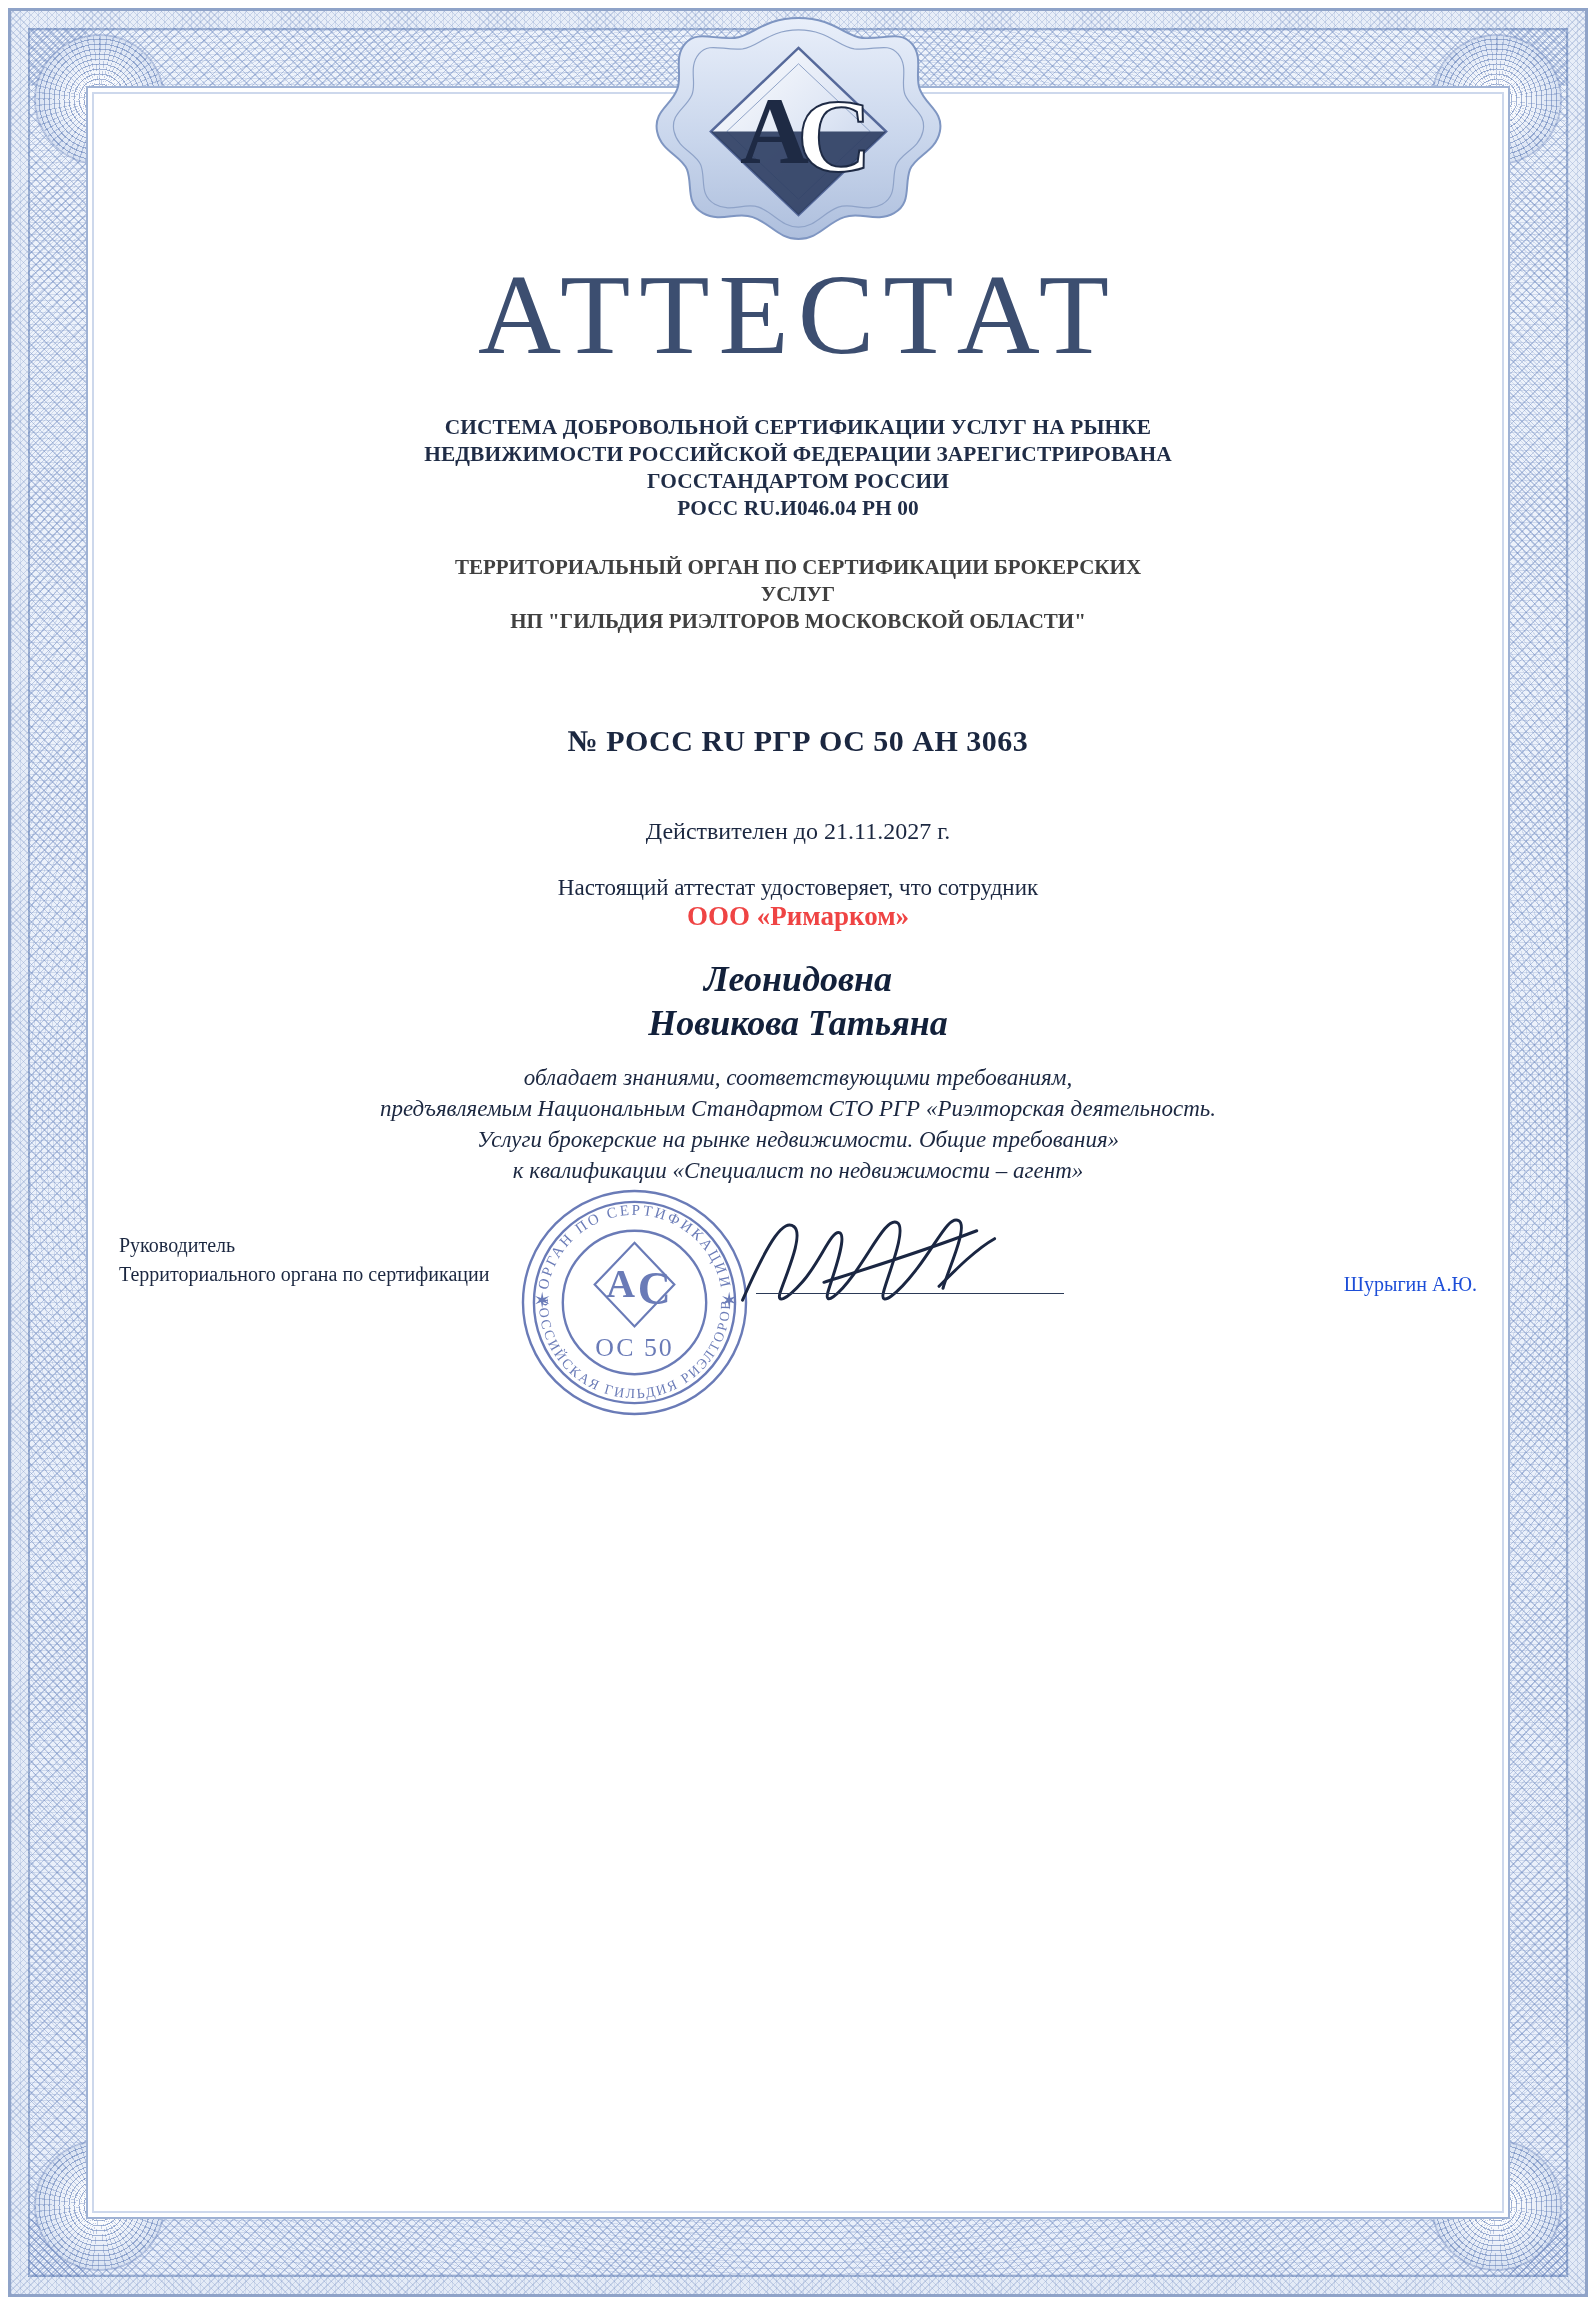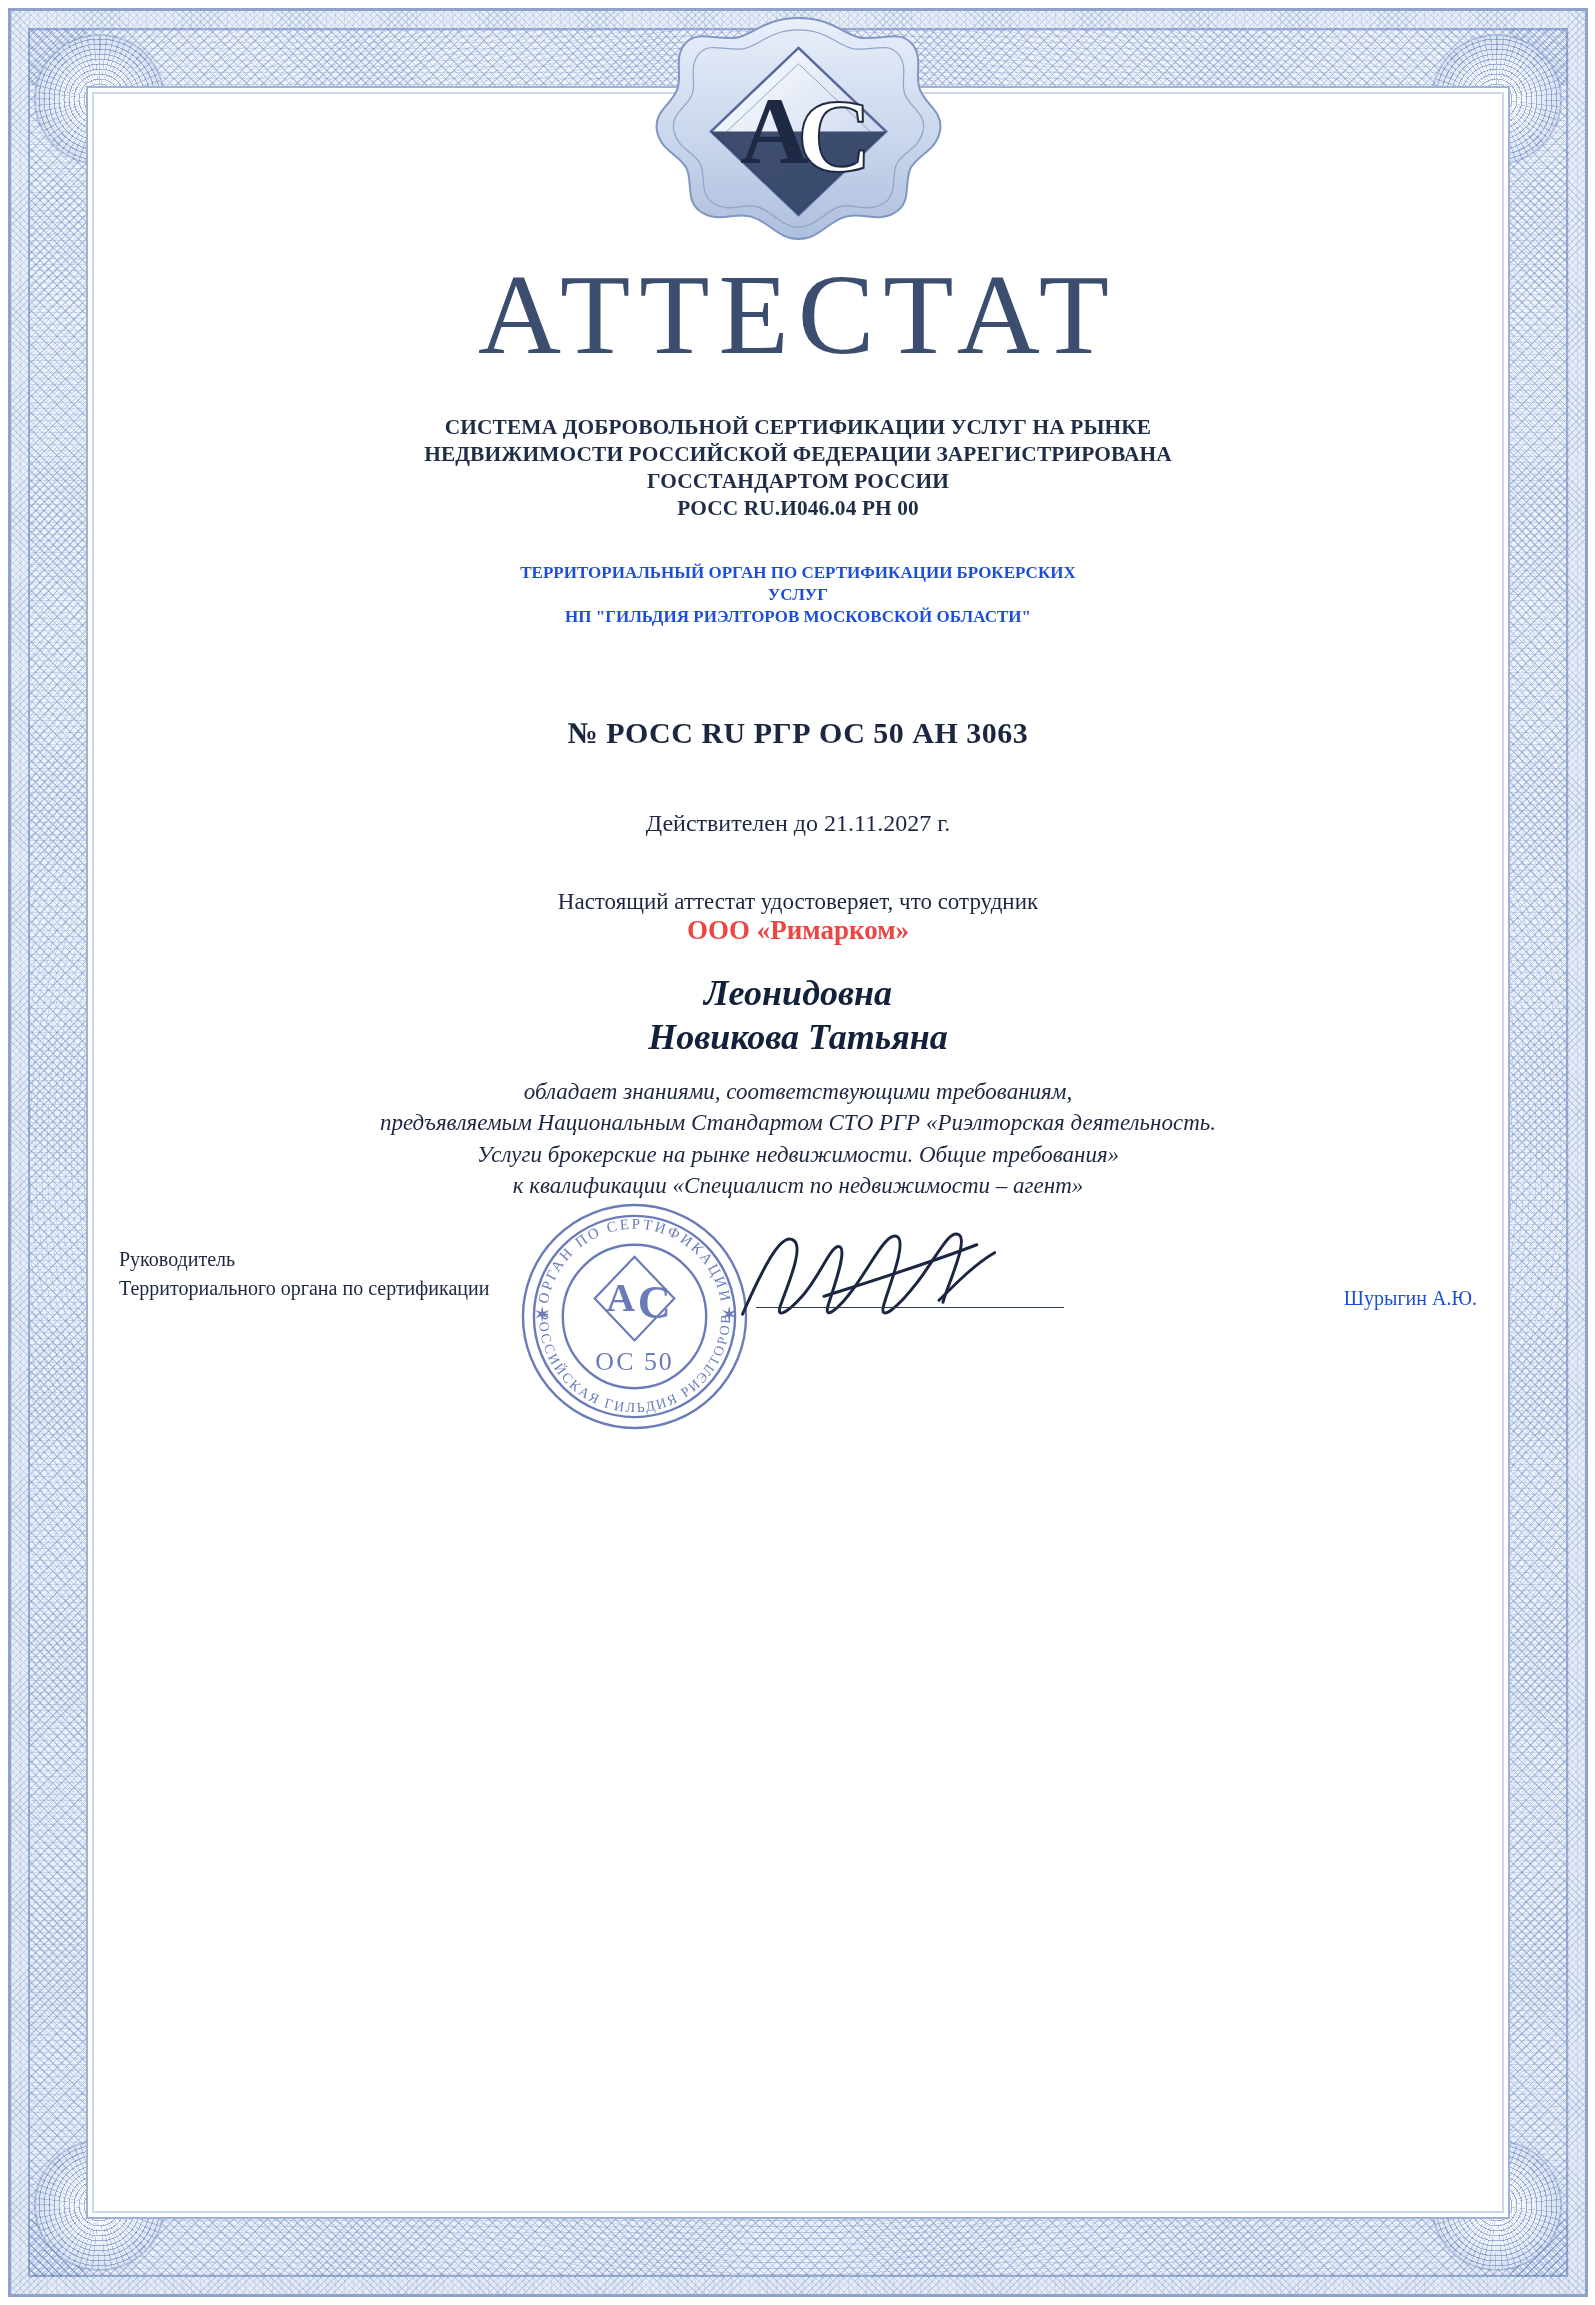--- a/index.html
+++ b/index.html
@@ -113,44 +113,44 @@
   .block-system {
     margin-top: 42px;
     font-weight: bold;
     font-size: 21.4px;
     line-height: 1.26;
     letter-spacing: 0.1px;
     color: #1f2c46;
   }
 
   .block-org {
-    margin-top: 40px;
-    font-weight: bold;
-    font-size: 17px;
+    margin-top: 32px;
+    font-weight: bold;
+    font-size: 21px;
     line-height: 1.3;
-    color: #1d4ed8;
+    color: #404040;
   }
 
   .block-number {
     margin-top: 88px;
     font-weight: bold;
     font-size: 30px;
     letter-spacing: 0.5px;
     color: #1b2740;
   }
 
   .block-valid {
     margin-top: 60px;
     font-weight: normal;
     font-size: 24px;
     color: #1b2740;
   }
 
   .block-certifies {
-    margin-top: 52px;
+    margin-top: 30px;
     font-size: 23px;
     color: #1b2740;
   }
 
   .block-company {
     font-weight: bold;
     font-size: 27px;
     color: #ef4444;
   }
 

